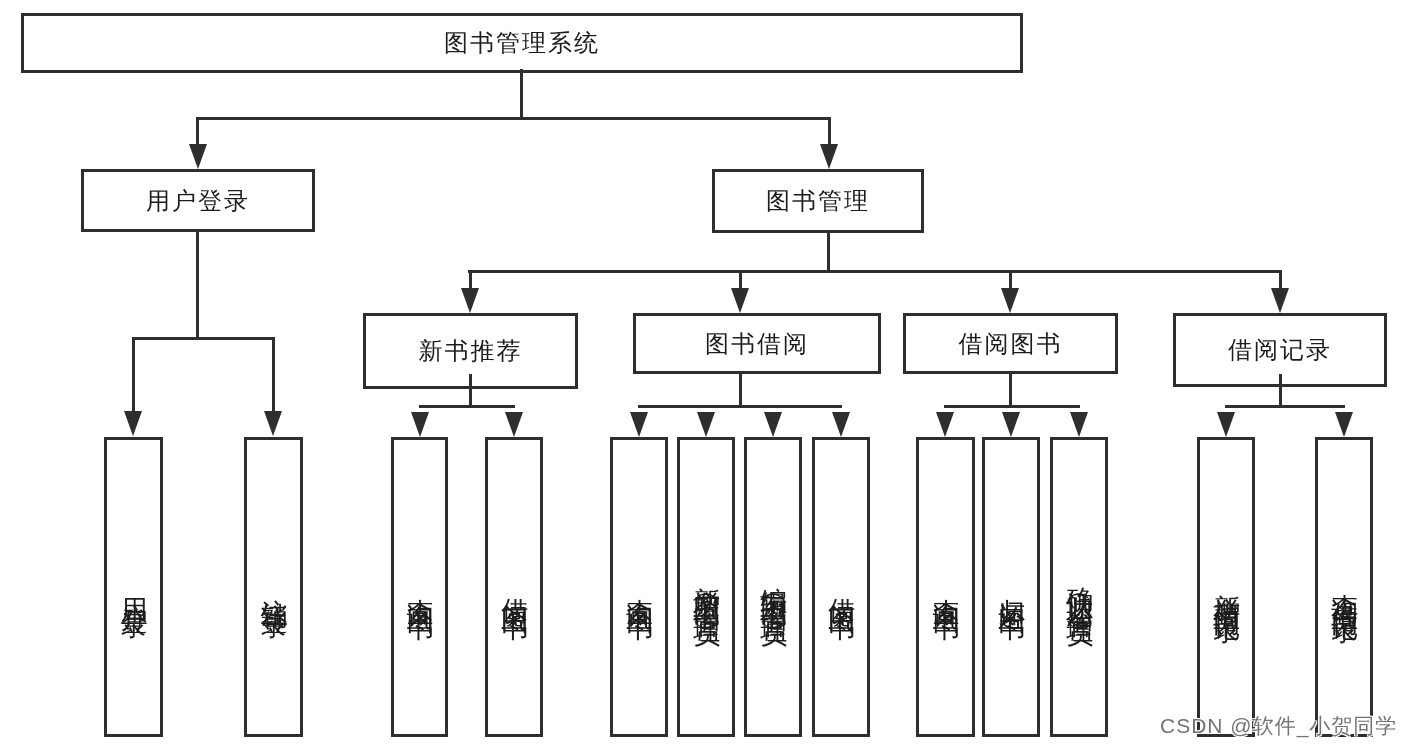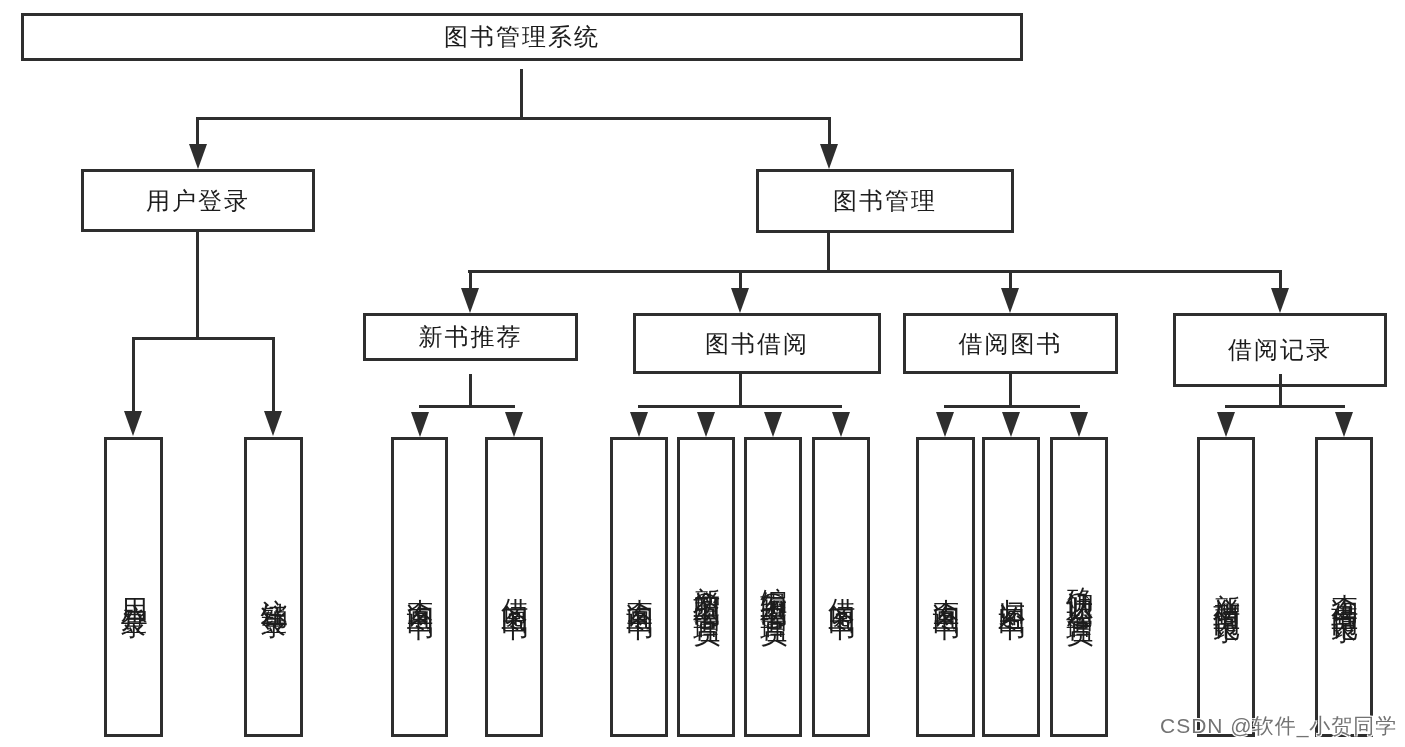--- a/index.html
+++ b/index.html
@@ -56,35 +56,35 @@
     letter-spacing: 1px;
     white-space: nowrap;
     text-shadow: 1px 1px 0 #ffffff, -1px -1px 0 #ffffff, 1px -1px 0 #ffffff, -1px 1px 0 #ffffff;
   }
 </style>
 </head>
 <body>
 
 <div class="canvas">
 
-  <div class="box" style="left:21px; top:13px; width:1002px; height:48px;">
+  <div class="box" style="left:21px; top:13px; width:1002px; height:60px;">
     <span class="hlabel">图书管理系统</span>
   </div>
 
   <div class="line" style="left:520px; top:69px; width:3px; height:50px;"></div>
   <div class="line" style="left:196px; top:117px; width:635px; height:3px;"></div>
   <div class="line" style="left:196px; top:117px; width:3px; height:30px;"></div>
   <div class="line" style="left:828px; top:117px; width:3px; height:30px;"></div>
   <div class="arrow" style="left:189px; top:144px;"></div>
   <div class="arrow" style="left:820px; top:144px;"></div>
 
   <div class="box" style="left:81px; top:169px; width:234px; height:63px;">
     <span class="hlabel">用户登录</span>
   </div>
-  <div class="box" style="left:712px; top:169px; width:258px; height:64px;margin-left:44px;">
+  <div class="box" style="left:712px; top:169px; width:212px; height:64px;">
     <span class="hlabel">图书管理</span>
   </div>
 
   <div class="line" style="left:196px; top:232px; width:3px; height:107px;"></div>
   <div class="line" style="left:132px; top:337px; width:143px; height:3px;"></div>
   <div class="line" style="left:132px; top:337px; width:3px; height:78px;"></div>
   <div class="line" style="left:272px; top:337px; width:3px; height:78px;"></div>
   <div class="arrow" style="left:124px; top:411px;"></div>
   <div class="arrow" style="left:264px; top:411px;"></div>
 
@@ -92,21 +92,21 @@
   <div class="line" style="left:468px; top:270px; width:814px; height:3px;"></div>
   <div class="line" style="left:469px; top:270px; width:3px; height:22px;"></div>
   <div class="line" style="left:739px; top:270px; width:3px; height:22px;"></div>
   <div class="line" style="left:1009px; top:270px; width:3px; height:22px;"></div>
   <div class="line" style="left:1279px; top:270px; width:3px; height:22px;"></div>
   <div class="arrow" style="left:461px; top:288px;"></div>
   <div class="arrow" style="left:731px; top:288px;"></div>
   <div class="arrow" style="left:1001px; top:288px;"></div>
   <div class="arrow" style="left:1271px; top:288px;"></div>
 
-  <div class="box" style="left:363px; top:313px; width:215px; height:48px;">
+  <div class="box" style="left:363px; top:313px; width:215px; height:76px;">
     <span class="hlabel">新书推荐</span>
   </div>
   <div class="box" style="left:633px; top:313px; width:248px; height:61px;">
     <span class="hlabel">图书借阅</span>
   </div>
   <div class="box" style="left:903px; top:313px; width:215px; height:61px;">
     <span class="hlabel">借阅图书</span>
   </div>
   <div class="box" style="left:1173px; top:313px; width:214px; height:74px;">
     <span class="hlabel">借阅记录</span>

